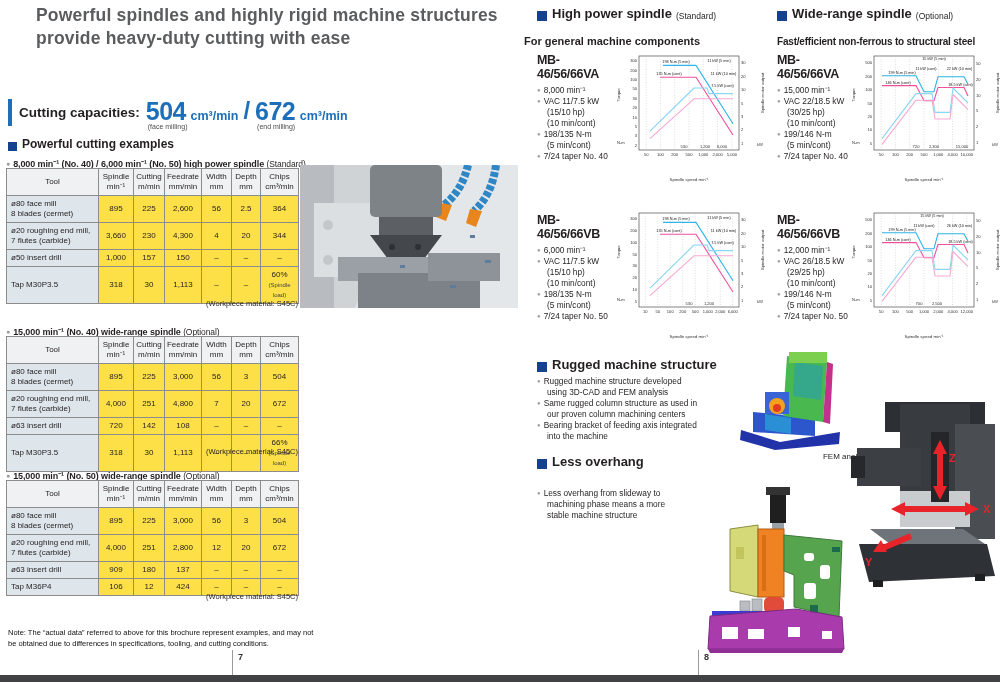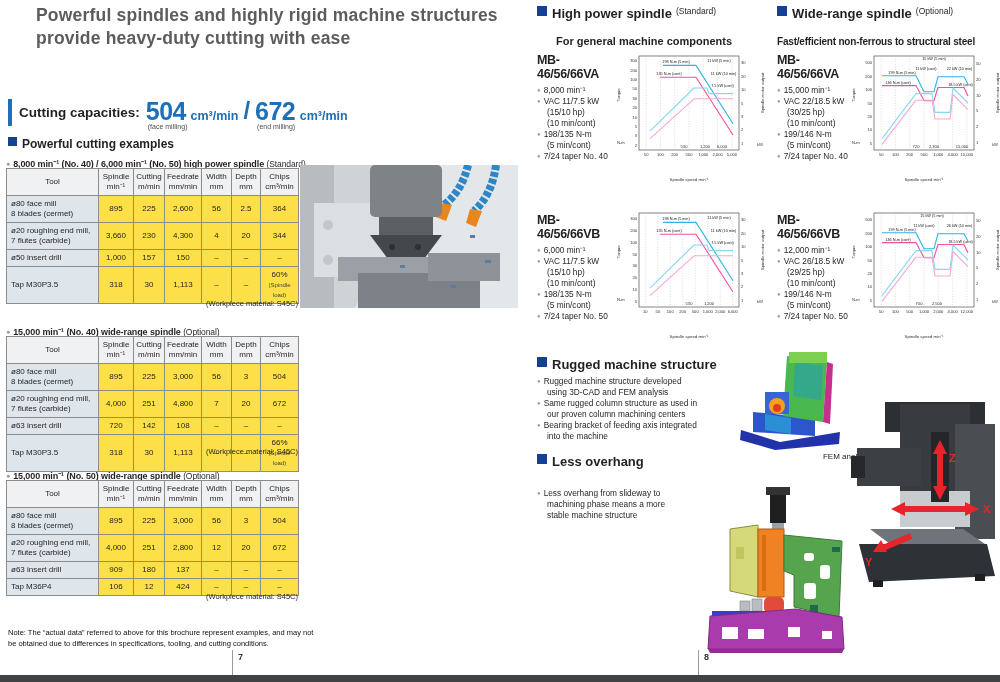--- a/index.html
+++ b/index.html
@@ -11,21 +11,21 @@
 
   .cap-wrap{display:flex;align-items:flex-start;}
   .cap-bar{width:4px;height:27px;background:#1c6fb8;margin-right:7px;margin-top:2px;}
   .cap-label{font-size:13.5px;font-weight:bold;margin-top:8px;margin-right:6px;}
   .cap-group{position:relative;margin-right:4px;}
   .cap-big{font-size:25px;font-weight:bold;color:#1c6fb8;letter-spacing:-.5px;}
   .cap-unit{font-size:12.5px;font-weight:bold;color:#1c6fb8;}
   .cap-sub{font-size:7px;color:#4d4d4d;margin-top:-3px;padding-left:2px;}
   .cap-slash{font-size:24px;font-weight:bold;color:#1c6fb8;margin:0 5px 0 1px;}
 
-  .sq-head{display:flex;align-items:flex-start;font-weight:bold;}
+  .sq-head{display:flex;align-items:flex-end;font-weight:bold;}
   .sq{display:inline-block;background:#16418f;margin-right:5px;flex:0 0 auto;}
   .sq-9{width:9px;height:9px;} .sq-10{width:10px;height:10px;}
   .h-examples{font-size:12px;}
   .h-col{font-size:13px;}
   .h-col .sfx, .h-examples .sfx{font-weight:normal;font-size:8.5px;margin-left:4px;}
 
   .tbl-head{font-size:9px;font-weight:bold;letter-spacing:-.1px;white-space:nowrap;}
   .tbl-head .dot{color:#9b9b9b;font-size:7px;margin-right:3px;vertical-align:1px;}
   .tbl-head .sfx{font-weight:normal;font-size:8.5px;}
 
@@ -326,21 +326,21 @@
     <span class="sq sq-10"></span>
     <span>High power spindle</span>
     <span class="sfx">(Standard)</span>
   </div>
   <div class="abs sq-head h-col" style="left:777px;top:6px;">
     <span class="sq sq-10"></span>
     <span>Wide-range spindle</span>
     <span class="sfx">(Optional)</span>
   </div>
 
-  <div class="abs subtitleA" style="left:556px;top:35px;">For general machine components</div>
+  <div class="abs subtitleA" style="left:524px;top:35px;">For general machine components</div>
   <div class="abs subtitleB" style="left:777px;top:36px;">Fast/efficient non-ferrous to structural steel</div>
 
   <div class="abs" style="left:537px;top:53px;width:80px;">
       <div class="model">MB-46/56/66VA</div>
       <div class="spec-line"><span class="bdot">●</span>8,000 min⁻¹</div>
       <div class="spec-line"><span class="bdot">●</span>VAC 11/7.5 kW</div>
       <div class="spec-line cont">(15/10 hp)</div>
       <div class="spec-line cont">(10 min/cont)</div>
       <div class="spec-line"><span class="bdot">●</span>198/135 N-m</div>
       <div class="spec-line cont">(5 min/cont)</div>

